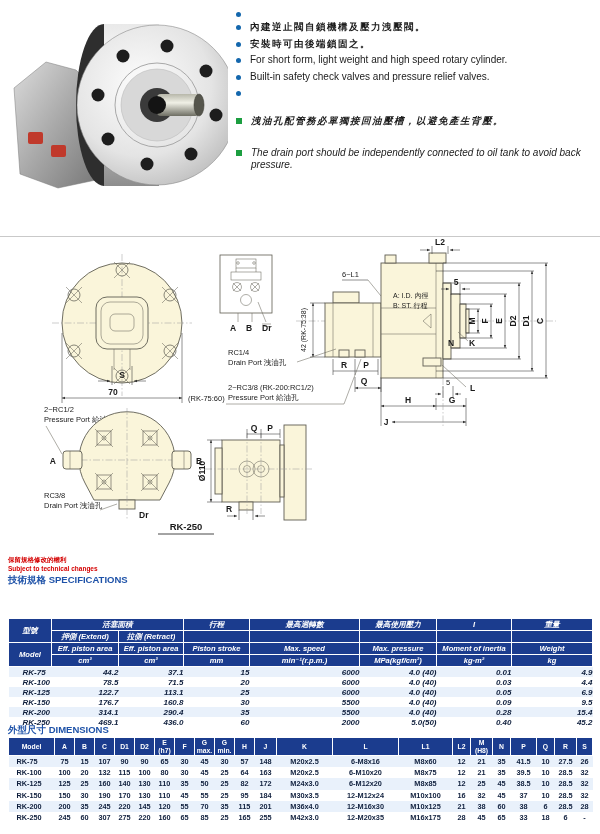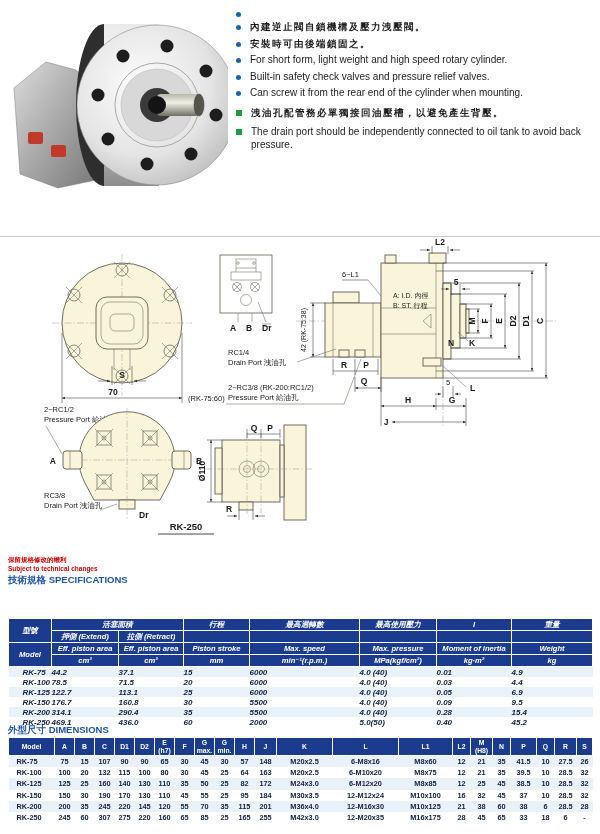--- a/index.html
+++ b/index.html
@@ -4,21 +4,21 @@
 <style>
   html,body{margin:0;padding:0;}
   body{width:600px;height:834px;position:relative;background:#fff;overflow:hidden;
        font-family:"Liberation Sans","DejaVu Sans",sans-serif;color:#111;}
   
   .photo{position:absolute;left:6px;top:10px;width:222px;height:190px;}
   .features{position:absolute;left:236px;top:8px;width:358px;}
   .features ul{list-style:none;margin:0;padding:0;}
   .features li{display:flex;align-items:flex-start;margin-bottom:4px;line-height:12.5px;font-size:10px;color:#1b1b1b;}
   .features li.cjk{font-size:9.5px;letter-spacing:1.5px;font-weight:bold;}
-  .features li.gap{margin-top:7px;}
+  .features li.gap{margin-top:19px;font-style:italic;}
   .marker{flex:none;width:5px;height:5px;border-radius:50%;background:#1467ad;margin:4px 9px 0 0;}
   .marker.square{width:6px;height:6px;border-radius:0;background:#1c9e40;margin-top:3px;}
   .divider{position:absolute;left:0;top:236px;width:600px;height:1px;background:#c9c9c9;}
   
   .drawing{position:absolute;left:0;top:238px;width:600px;height:316px;}
   .body{fill:#faf5da;stroke:#5f5d52;stroke-width:.9;}
   .thin{stroke:#6b695e;stroke-width:.55;fill:none;}
   .cl{stroke:#9a9a9a;stroke-width:.5;stroke-dasharray:7 2 1.5 2;fill:none;}
   .dim{stroke:#333;stroke-width:.55;fill:none;}
   svg text{font-family:"Liberation Sans","DejaVu Sans",sans-serif;font-size:7.5px;fill:#1a1a1a;}
@@ -27,21 +27,21 @@
   svg text.sm{font-size:7px;}
   
   .notice{position:absolute;left:8px;top:556px;color:#d40000;font-size:6.5px;line-height:8.5px;font-weight:bold;}
   .sec-title{position:absolute;left:8px;font-size:9.5px;font-weight:bold;color:#1e52a8;}
   .sec-title.spec{top:574px;} .sec-title.dim{top:724px;}
   
   table{border-collapse:collapse;table-layout:fixed;position:absolute;left:8px;}
   table.spec{top:618px;width:584px;font-style:italic;} table.dims{top:737px;width:584px;}
   th{background:#1b3c8e;color:#fff;border:1px solid #fff;font-weight:bold;text-align:center;padding:0;overflow:hidden;}
   .spec th{height:11px;font-size:7.6px;}
-  .spec tbody td{height:10px;font-size:8px;font-weight:bold;color:#0f1f3d;text-align:left;padding:0;}
+  .spec tbody td{height:10px;font-size:8px;font-weight:bold;color:#0f1f3d;text-align:right;padding:0;}
   .spec tbody td:first-child{text-align:left;padding-left:14px;}
   tbody tr:nth-child(odd){background:#e9f1fb;} tbody tr:nth-child(even){background:#fff;}
   .dims th{height:17px;font-size:6.8px;line-height:7.4px;white-space:pre-line;}
   .dims tbody td{height:11.2px;font-size:7.3px;font-weight:bold;color:#0f1f3d;text-align:center;padding:0;overflow:hidden;}
   .dims tbody td:first-child{text-align:left;padding-left:8px;}
 </style>
 </head>
 <body>
 
 <svg class="photo" viewBox="0 0 222 190">
@@ -115,21 +115,20 @@
       <li class="">
         <span class="marker"></span>
         <span>For short form, light weight and high speed rotary cylinder.</span>
       </li>
       <li class="">
         <span class="marker"></span>
         <span>Built-in safety check valves and pressure relief valves.</span>
       </li>
       <li class="">
         <span class="marker"></span>
-        <span>Can screw it from the rear end of the cylinder when mounting.</span>
       </li>
       <li class="cjk gap">
         <span class="marker square"></span>
         <span>洩油孔配管務必單獨接回油壓槽，以避免產生背壓。</span>
       </li>
       <li class="gap">
         <span class="marker square"></span>
         <span>The drain port should be independently connected to oil tank to avoid back pressure.</span>
       </li>
     </ul>

